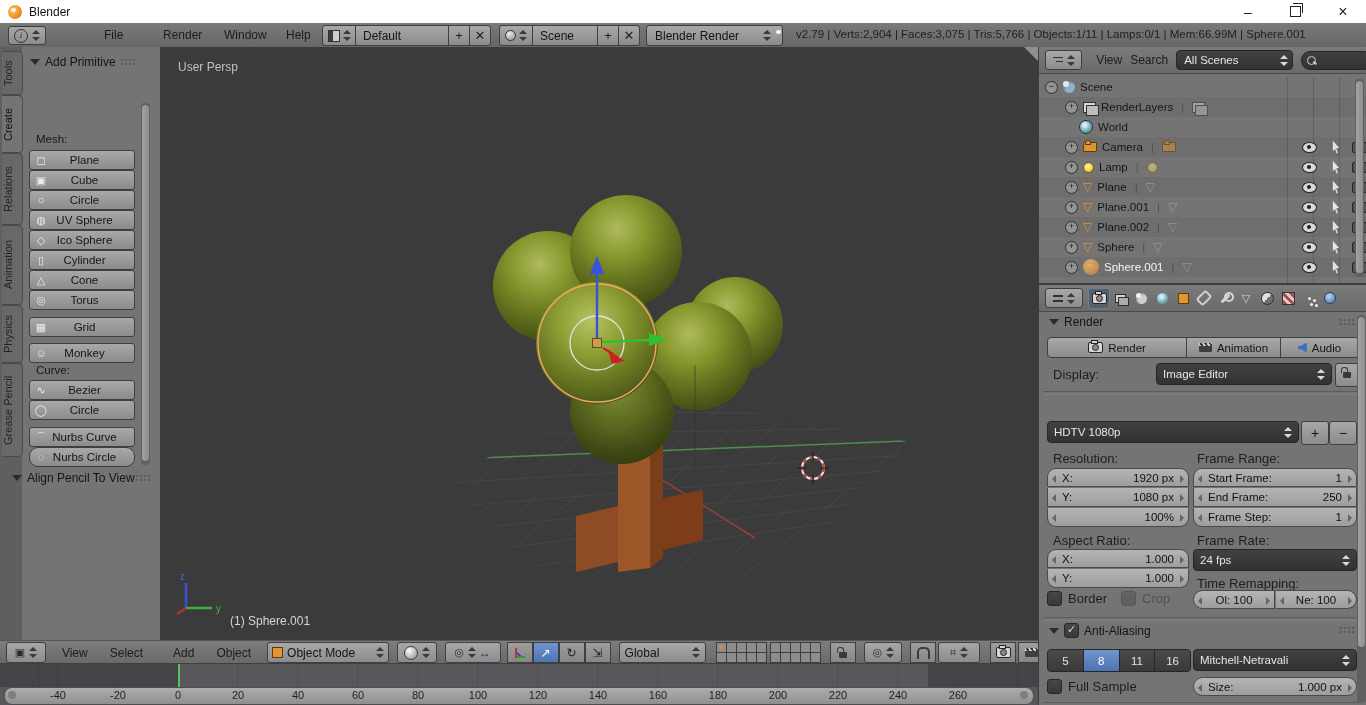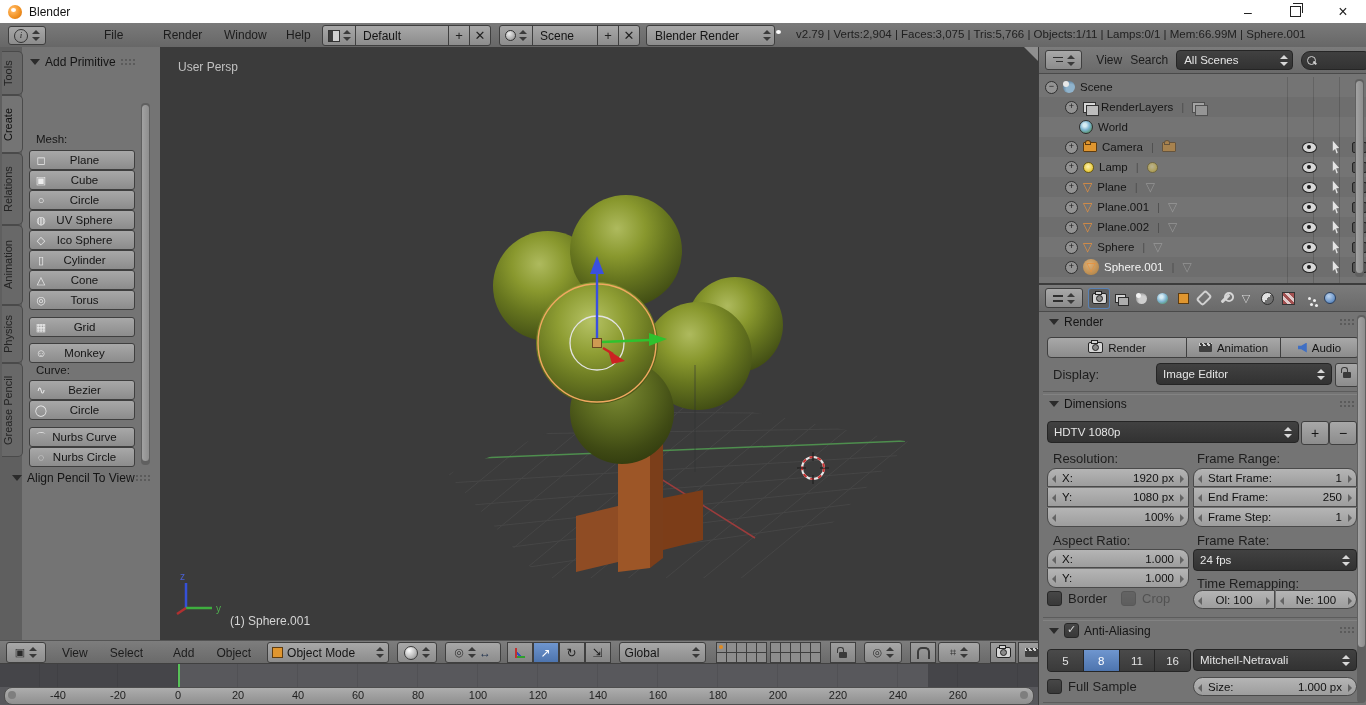--- a/index.html
+++ b/index.html
@@ -209,21 +209,21 @@
     <div class="abs btn-l flexr" style="left:499px;top:2px;width:32px;height:19px;justify-content:center;gap:2px;border-radius:3px 0 0 3px;">
       <span style="width:9px;height:9px;border-radius:50%;background:radial-gradient(circle at 35% 30%,#eee,#888);border:1px solid #333;"></span>
       <span class="dar"></span>
     </div>
     <div class="abs btn-l flexr" style="left:532px;top:2px;width:64px;height:19px;padding-left:7px;border-radius:0;">
       <span>Scene</span>
     </div>
     <div class="abs btn-l plusbtn" style="left:597px;top:2px;border-radius:0;">+</div>
     <div class="abs btn-l xbtn" style="left:618px;top:2px;border-radius:0 3px 3px 0;">✕</div>
 
-    <div class="abs btn-l flexr" style="left:646px;top:2px;width:116px;height:19px;padding:0 3px 0 8px;">
+    <div class="abs btn-l flexr" style="left:646px;top:2px;width:116px;height:19px;padding:0 11px 0 8px;">
       <span style="flex:1;">Blender Render</span>
       <span class="dar"></span>
     </div>
     <span class="abs blogo" style="left:773px;top:4px;"></span>
     <span class="abs stats" style="left:796px;top:5px;">v2.79 | Verts:2,904 | Faces:3,075 | Tris:5,766 | Objects:1/11 | Lamps:0/1 | Mem:66.99M | Sphere.001</span>
   </div>
 
   <div class="abs toolshelf">
     <div class="tabcol">
       <div class="vtab" style="top:4px;height:42px;">Tools</div>
@@ -288,21 +288,21 @@
         <span class="lb">Bezier</span>
       </div>
     <div class="shelfbtn btn-l" style="top:353px;">
         <span class="ic" data-icon="circle-curve-icon"></span>
         <span class="lb">Circle</span>
       </div>
     <div class="shelfbtn btn-l" style="top:380px;">
         <span class="ic" data-icon="nurbs-curve-icon"></span>
         <span class="lb">Nurbs Curve</span>
       </div>
-    <div class="shelfbtn btn-l" style="top:400px;">
+    <div class="shelfbtn btn-l" style="top:400px;border-radius:9px;">
         <span class="ic" data-icon="nurbs-circle-icon"></span>
         <span class="lb">Nurbs Circle</span>
       </div>
 
     <div class="vscroll" style="left:141px;top:56px;width:9px;height:362px;">
         <div class="thumb" style="top:2px;height:356px;"></div>
       </div>
 
     <div class="abs phdr" style="left:12px;top:424px;width:142px;">
       <span class="tri-d"></span>
@@ -722,25 +722,20 @@
     <div class="pdd dd" style="left:117px;top:78px;width:176px;gap:48px;">
       <span class="lft">Image Editor</span>
       <span class="dar lt"></span>
     </div>
     <div class="abs btn-l flexr" style="left:296px;top:78px;width:22px;height:22px;justify-content:center;">
         <span class="i-lockp" style="margin-top:0;"></span>
       </div>
 
     <div class="sep" style="top:106px;"></div>
 
-    <div class="abs phdr" style="left:10px;top:112px;width:306px;">
-      <span class="tri-d"></span>
-      <span>Dimensions</span>
-      <span class="hdots" style="margin-left:auto;"></span>
-    </div>
     <div class="pdd dd" style="left:8px;top:136px;width:252px;">
       <span class="lft">HDTV 1080p</span>
       <span class="dar lt"></span>
     </div>
     <div class="abs btn-l flexr" style="left:262px;top:136px;width:26px;height:22px;justify-content:center;font-size:14px;">+</div>
     <div class="abs btn-l flexr" style="left:290px;top:136px;width:26px;height:22px;justify-content:center;font-size:14px;">−</div>
 
     <span class="plabel" style="left:14px;top:166px;">Resolution:</span>
     <span class="plabel" style="left:158px;top:166px;">Frame Range:</span>
 

